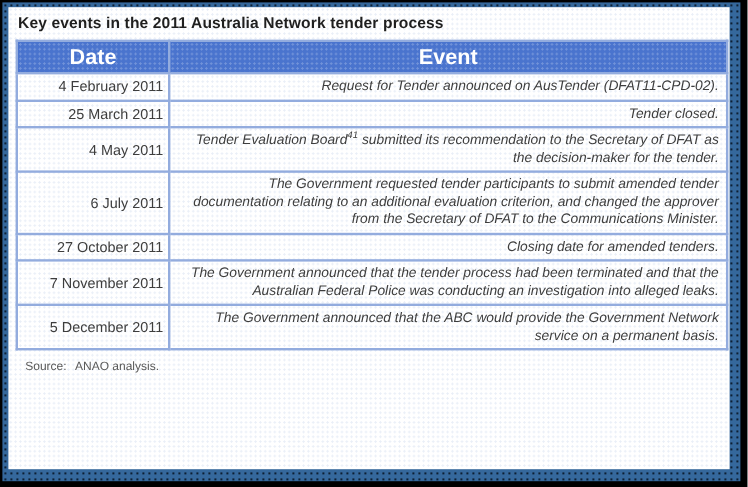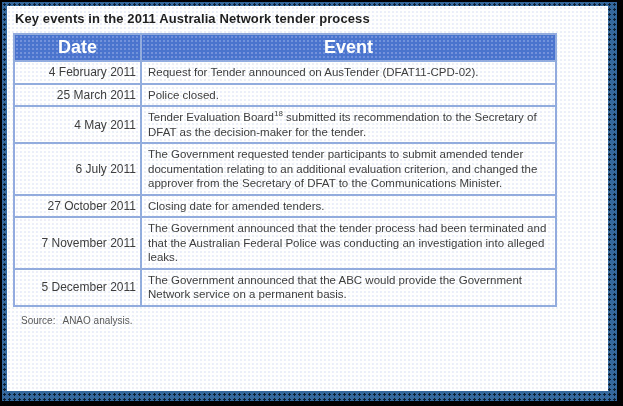--- a/index.html
+++ b/index.html
@@ -45,21 +45,21 @@
     border-collapse: collapse;
     table-layout: fixed;
     width: 542px;
     margin-left: 0;
   }
   table.key-events th,
   table.key-events td {
     border: 2px solid #93acde;
   }
   th.col-date { width: 127px; }
-  th.col-event { width: 415px; }
+  th.col-event { width: 465px; }
 
   table.key-events th {
     background-color: #4a74ce;
     background-image: radial-gradient(rgba(255,255,255,0.22) 1px, transparent 1.1px);
     background-size: 4px 4px;
     color: #ffffff;
     font-size: 18px;
     font-weight: bold;
     text-align: center;
     height: 22px;
@@ -67,26 +67,27 @@
   }
 
   td.date {
     text-align: right;
     vertical-align: middle;
     font-size: 12px;
     color: #3d3d3d;
     padding: 2px 4px;
   }
   td.event {
-    text-align: left;
+    text-align: right;
     vertical-align: middle;
     font-size: 11.5px;
     color: #3d3d3d;
     line-height: 14.5px;
     padding: 3px 6px;
+    font-style: italic;
   }
   td.event sup {
     font-size: 8px;
     line-height: 0;
   }
 
   .source {
     margin: 8px 0 0 8px;
     font-size: 10px;
     color: #595959;
@@ -109,25 +110,25 @@
             <th class="col-event">Event</th>
           </tr>
         </thead>
         <tbody id="rows">
             <tr>
               <td class="date">4 February 2011</td>
               <td class="event">Request for Tender announced on AusTender (DFAT11-CPD-02).</td>
             </tr>
             <tr>
               <td class="date">25 March 2011</td>
-              <td class="event">Police closed.</td>
+              <td class="event">Tender closed.</td>
             </tr>
             <tr>
               <td class="date">4 May 2011</td>
-              <td class="event">Tender Evaluation Board<sup>18</sup> submitted its recommendation to the Secretary of DFAT as the decision-maker for the tender.</td>
+              <td class="event">Tender Evaluation Board<sup>41</sup> submitted its recommendation to the Secretary of DFAT as the decision-maker for the tender.</td>
             </tr>
             <tr>
               <td class="date">6 July 2011</td>
               <td class="event">The Government requested tender participants to submit amended tender documentation relating to an additional evaluation criterion, and changed the approver from the Secretary of DFAT to the Communications Minister.</td>
             </tr>
             <tr>
               <td class="date">27 October 2011</td>
               <td class="event">Closing date for amended tenders.</td>
             </tr>
             <tr>

